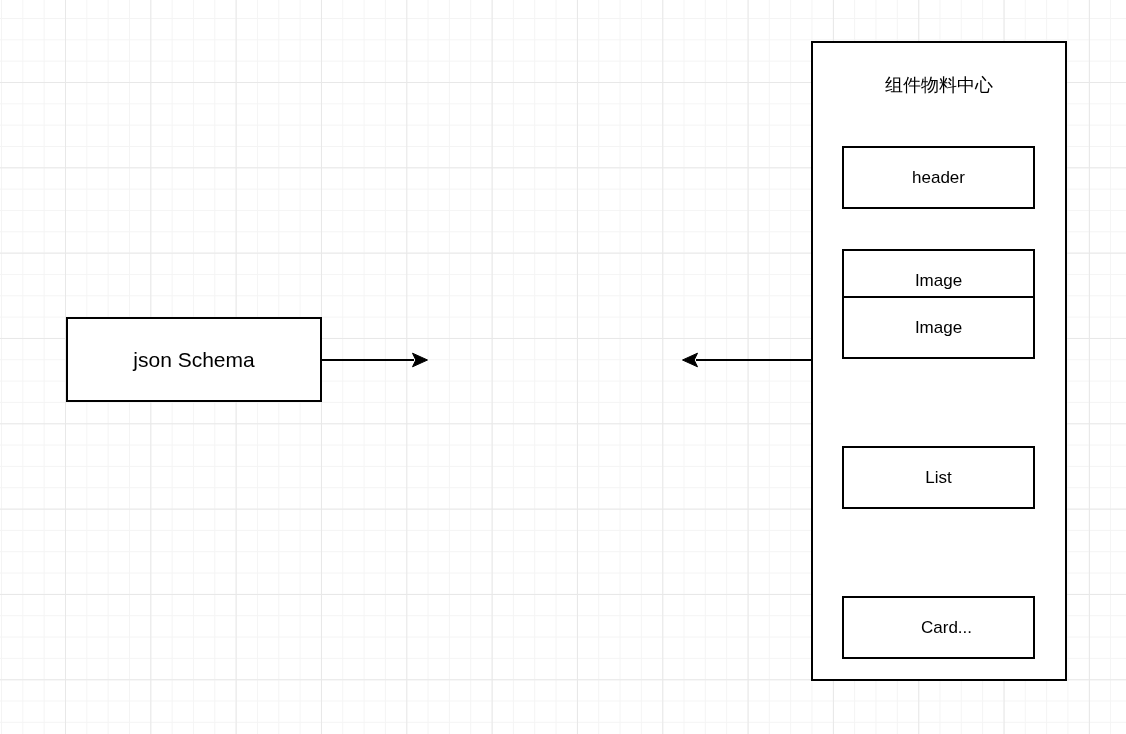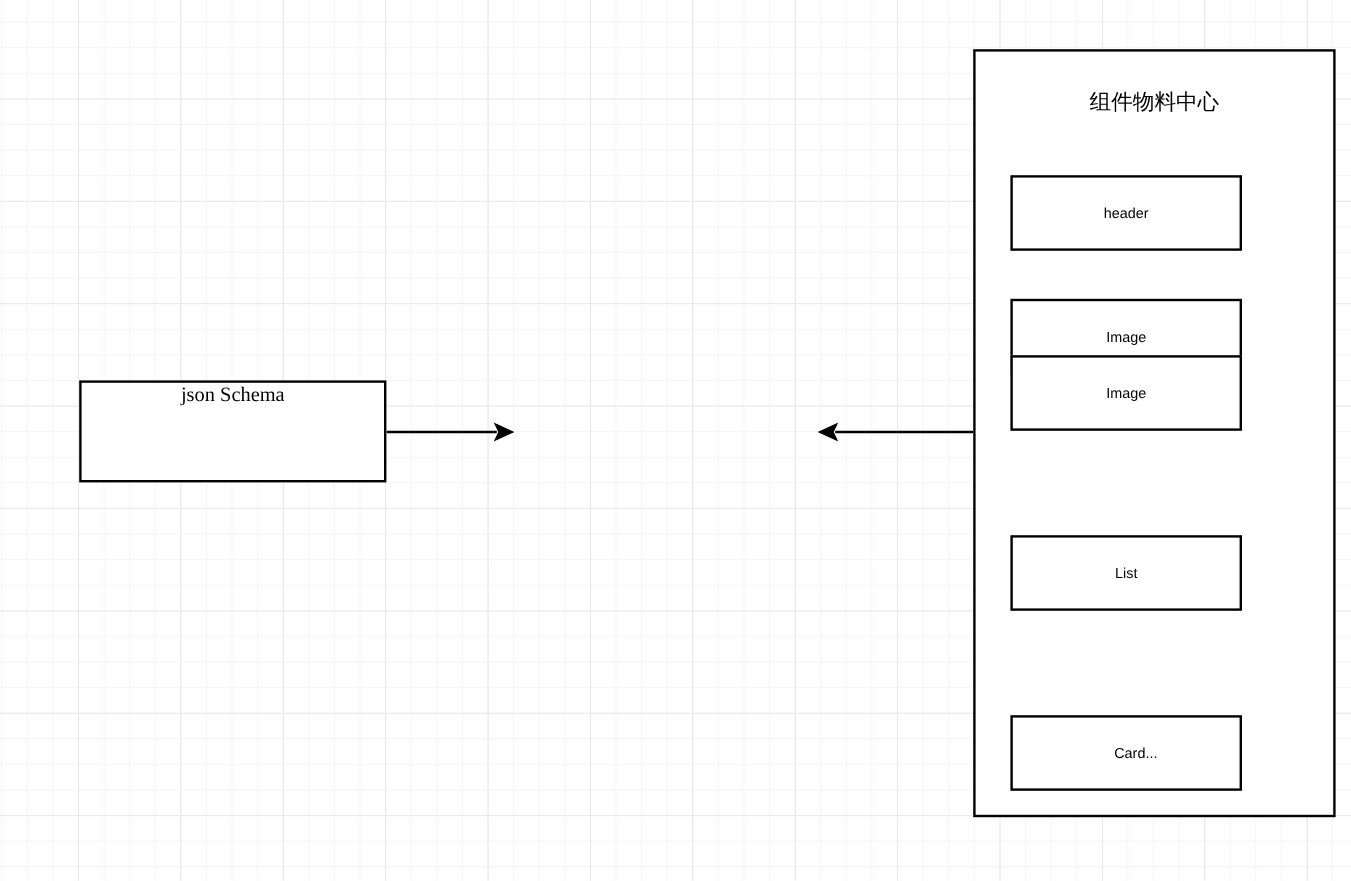--- a/index.html
+++ b/index.html
@@ -31,44 +31,43 @@
       85.333px 85.333px,
       21.333px 21.333px,
       21.333px 21.333px;
     background-position: 65px 82px;
   }
   .node {
     position: absolute;
     background: var(--fill);
     border: 2px solid var(--stroke);
     display: flex;
-    align-items: flex-start;
+    align-items: center;
     justify-content: center;
-    font-size: 17px;
+    font-size: 21px;
     line-height: 1.2;
     text-align: center;
     color: var(--text);
-    font-family: Liberation Serif, serif;
   }
   .node-json-schema { left: 66px; top: 317px; width: 256px; height: 85px; }
   .node-dynamic-engine { left: 428px; top: 296px; width: 254px; height: 129px; }
   .process-bar {
     position: absolute;
     top: 0;
     bottom: 0;
     width: 2px;
     background: var(--stroke);
   }
   .process-bar.left { left: 23px; }
   .process-bar.right { right: 23px; }
   .panel-material-center {
     position: absolute;
     left: 811px;
     top: 41px;
-    width: 302px;
+    width: 256px;
     height: 640px;
     background: var(--fill);
     border: 2px solid var(--stroke);
   }
   .panel-title {
     position: absolute;
     left: 0;
     right: 0;
     top: 30px;
     text-align: center;
@@ -78,21 +77,21 @@
   .material-item {
     position: absolute;
     left: 29px;
     width: 193px;
     height: 63px;
     background: var(--fill);
     border: 2px solid var(--stroke);
     display: flex;
     align-items: center;
     justify-content: center;
-    font-size: 12px;
+    font-size: 17px;
     color: var(--text);
   }
   .mi-0 { top: 103px; }
   .mi-1 { top: 178px; margin-top: 28px; }
   .mi-2 { top: 253px; }
   .mi-3 { top: 328px; }
   .mi-4 { top: 403px; }
   .mi-5 { top: 478px; }
   .mi-6 { top: 553px; padding-left: 16px; }
   .edges {

